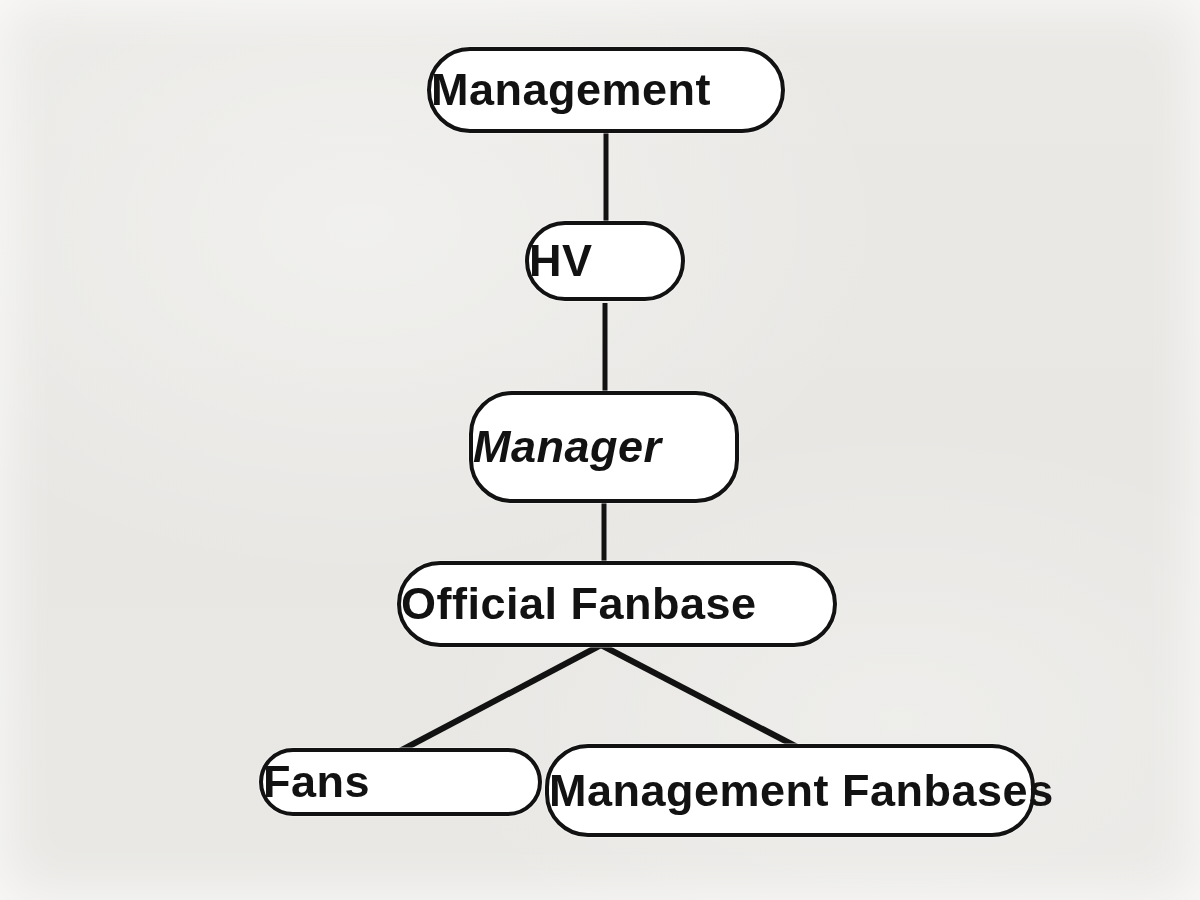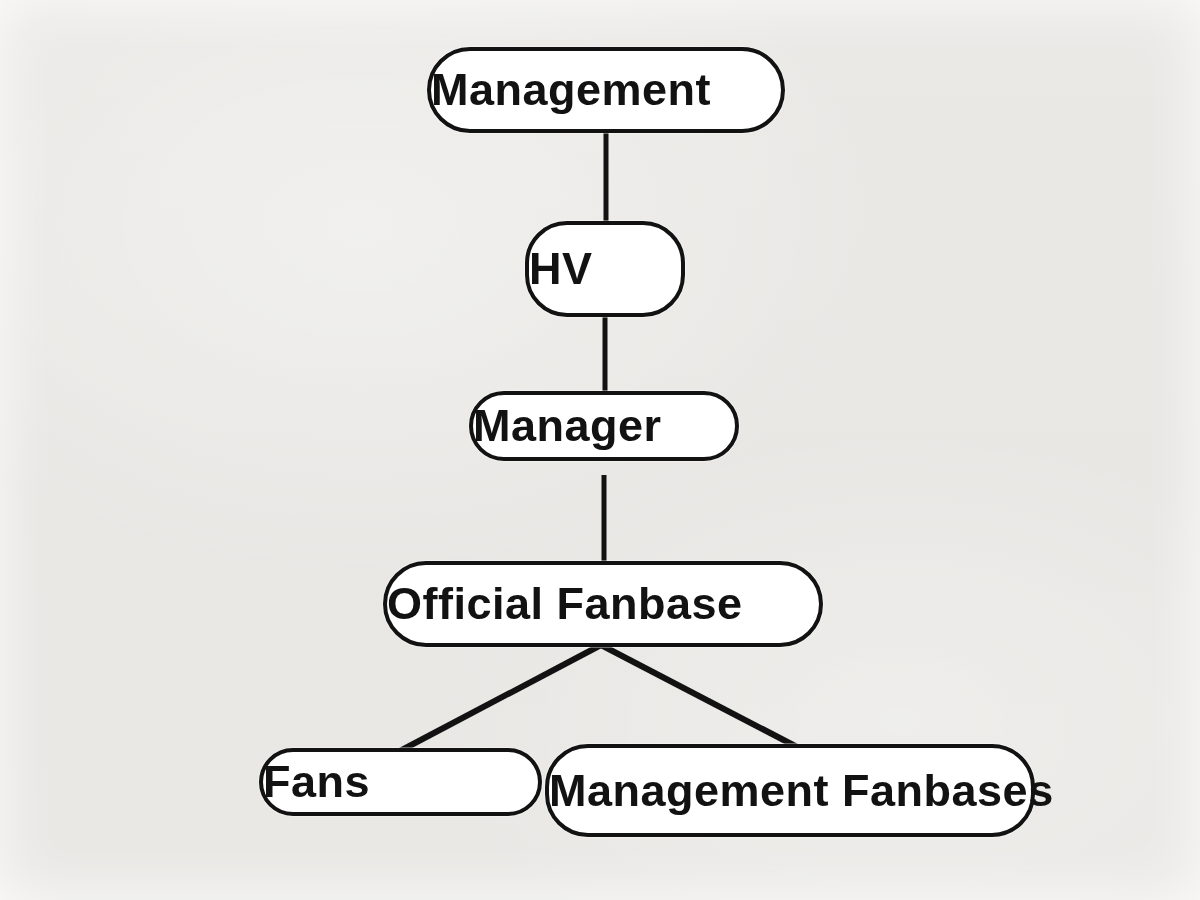--- a/index.html
+++ b/index.html
@@ -41,23 +41,23 @@
     color: #121212;
     font-weight: bold;
     font-size: 45px;
     letter-spacing: 0.5px;
     text-align: center;
     white-space: nowrap;
     box-shadow: 0 0 0 1px rgba(255,255,255,0.4);
   }
 
   .node-management        { left: 427px; top:  47px; width: 358px; height:  86px; }
-  .node-hv                { left: 525px; top: 221px; width: 160px; height:  96px; border-radius: 42px; }
-  .node-manager           { left: 469px; top: 391px; width: 270px; height:  70px; }
-  .node-official-fanbase  { left: 383px; top: 561px; width: 440px; height:  86px; }
+  .node-hv                { left: 525px; top: 221px; width: 160px; height:  80px; border-radius: 42px; }
+  .node-manager           { left: 469px; top: 391px; width: 270px; height:  112px; font-style: italic; }
+  .node-official-fanbase  { left: 397px; top: 561px; width: 440px; height:  86px; }
   .node-fans              { left: 259px; top: 748px; width: 283px; height:  68px; }
   .node-unofficial        { left: 545px; top: 744px; width: 490px; height:  93px; }
 </style>
 </head>
 <body>
 
 <div class="canvas">
 
   <svg class="edges" viewBox="0 0 1200 900" xmlns="http://www.w3.org/2000/svg">
     <line x1="606" y1="130" x2="606" y2="224" stroke="#121212" stroke-width="5"></line>

